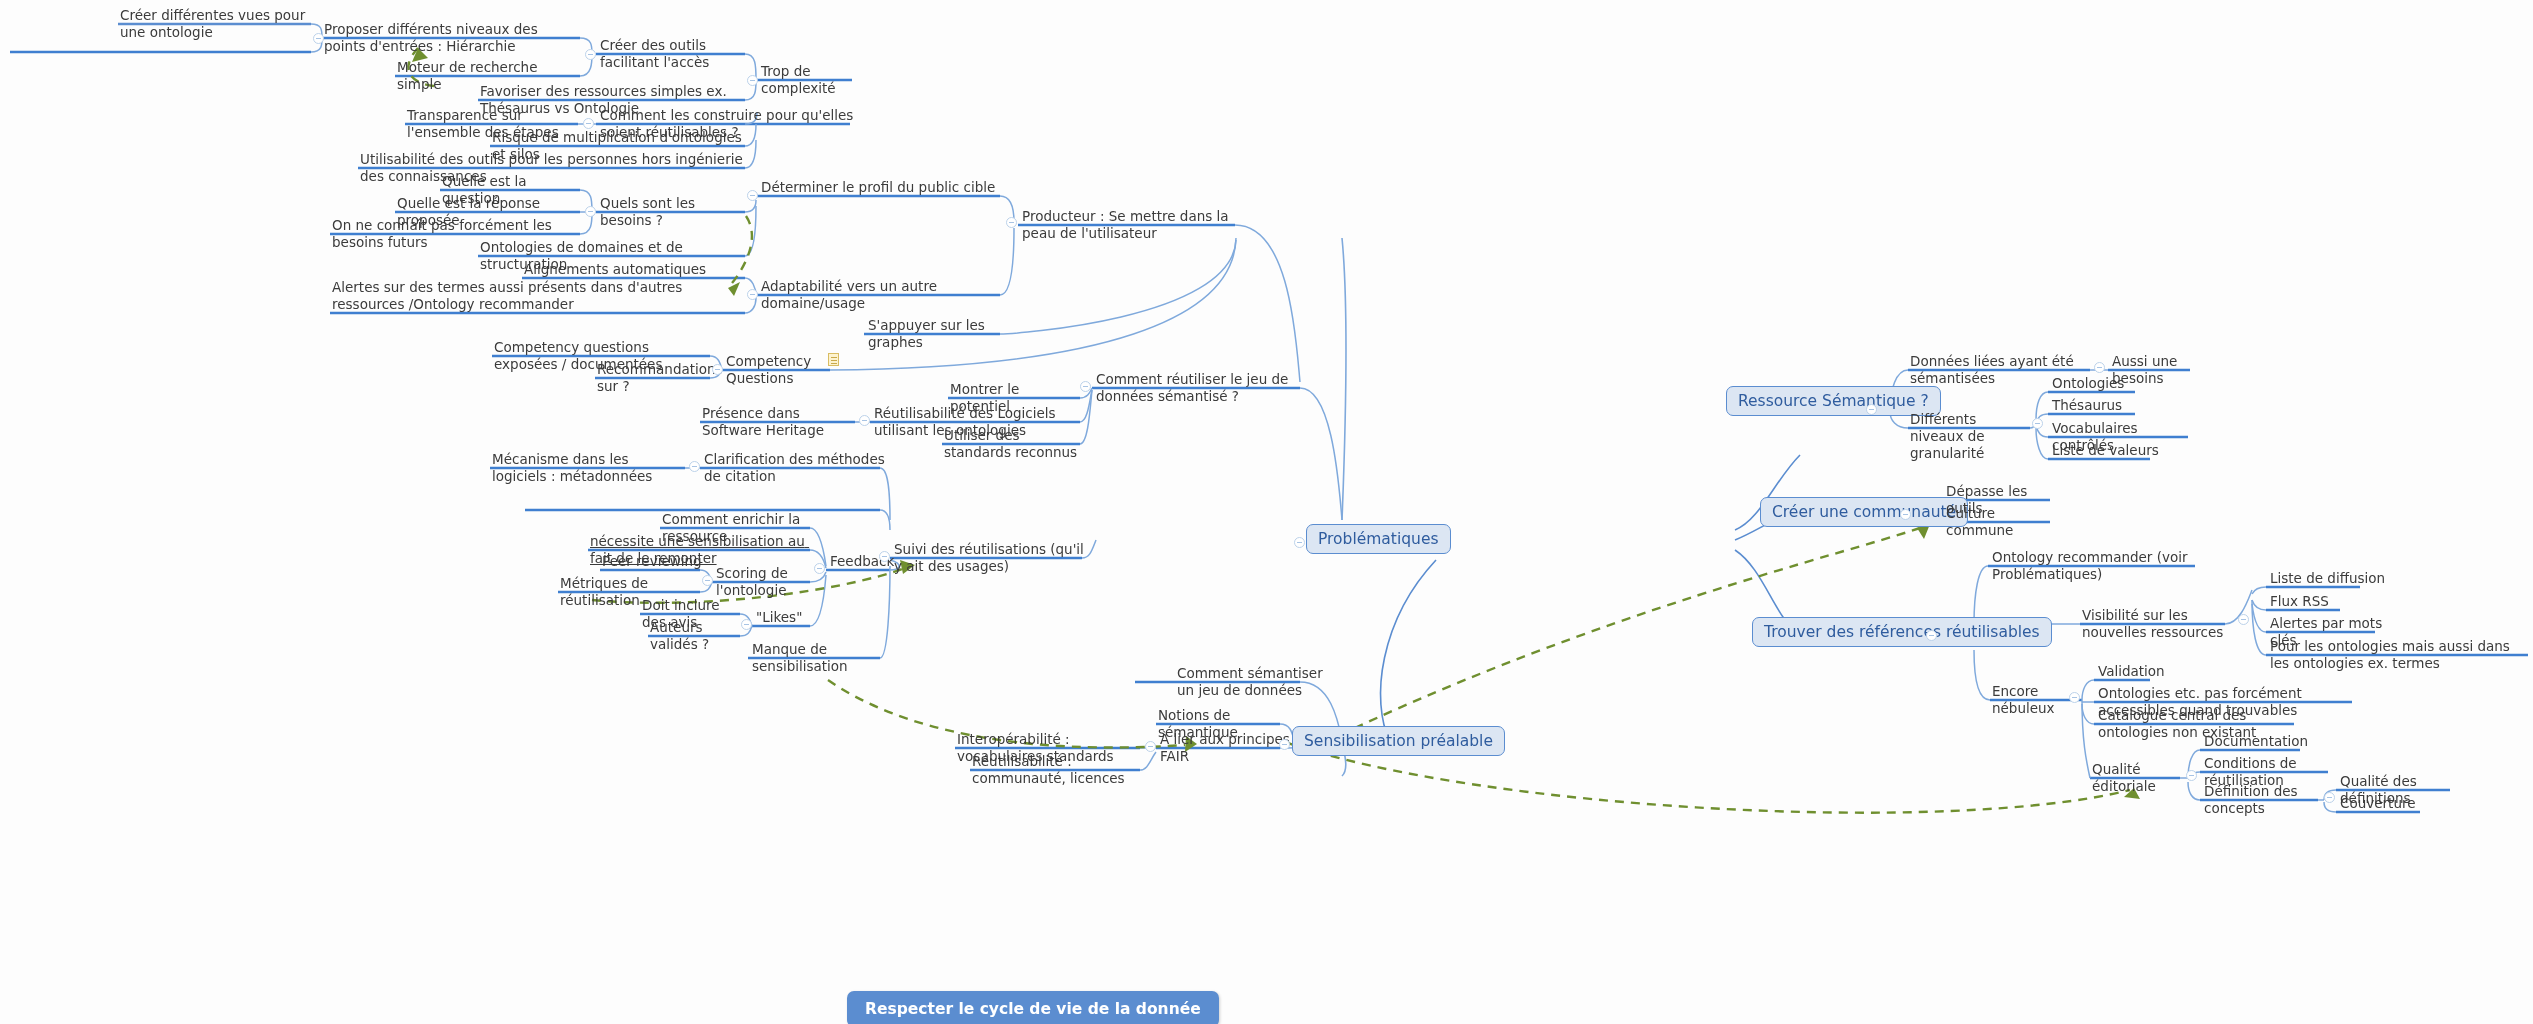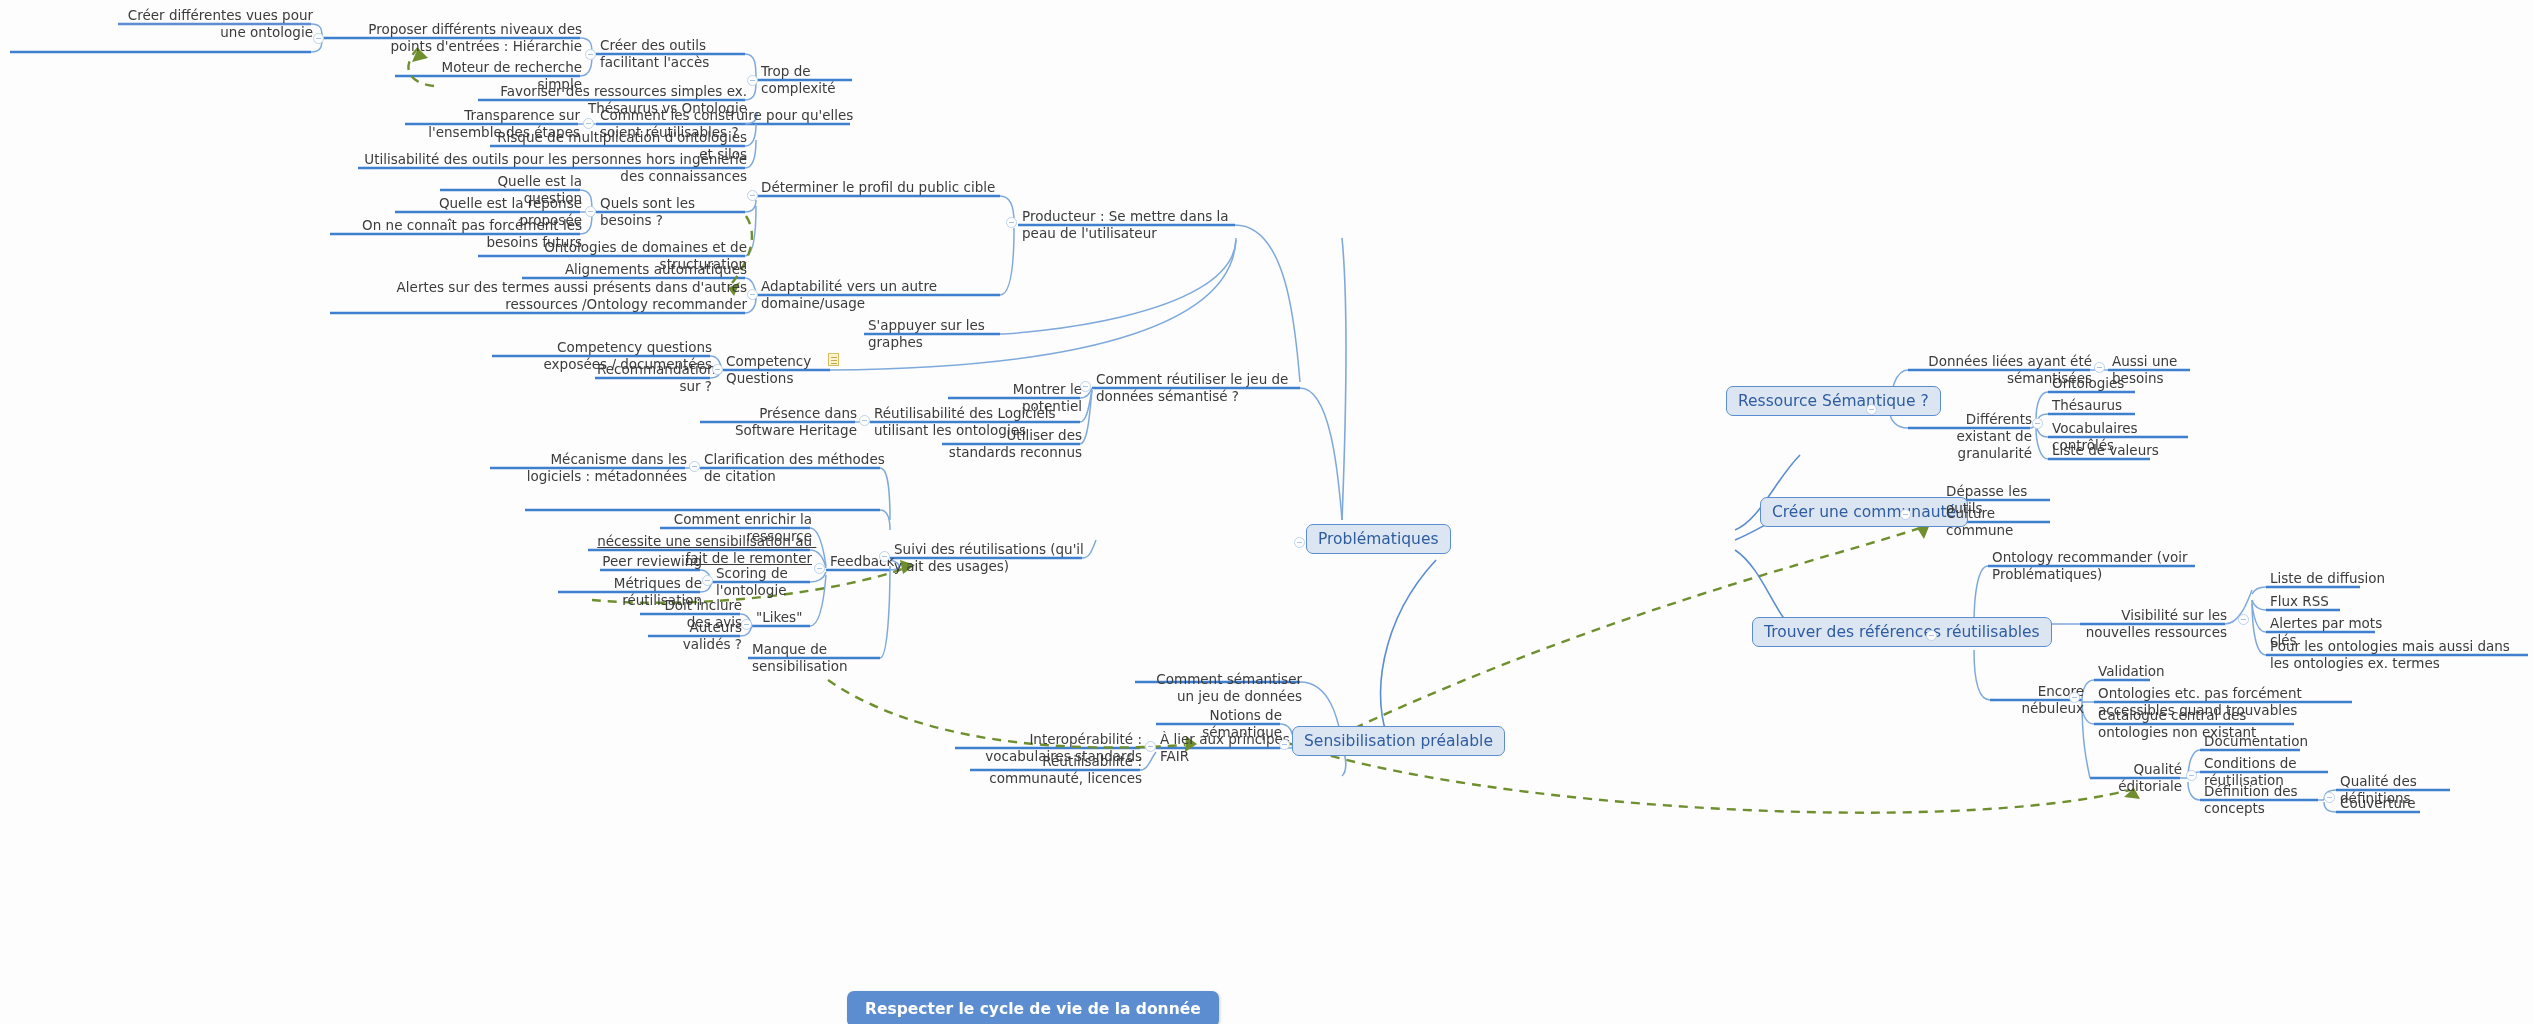--- a/index.html
+++ b/index.html
@@ -4,21 +4,21 @@
 <style>
   html,body{margin:0;padding:0;background:#fdfdfd;}
   body{width:2533px;height:1024px;position:relative;overflow:hidden;
        font-family:"DejaVu Sans","Liberation Sans",sans-serif;}
   #canvas{position:absolute;left:0;top:0;width:2533px;height:1024px;}
   svg#links{position:absolute;left:0;top:0;width:2533px;height:1024px;pointer-events:none;}
 
   
   .tnode{position:absolute;font-size:13.5px;color:#3b3b3b;line-height:1.25;
          white-space:pre-wrap;padding:0 2px 2px 2px;}
-  .tnode.r{text-align:right;}
+  .tnode.r{text-align:left;}
   .tnode.l{text-align:left;}
 
   
 
   
   .box{position:absolute;border:1.6px solid #5b8dd0;border-radius:7px;
        background:#dce6f3;color:#2f5c9e;font-size:15.5px;
        display:flex;align-items:center;justify-content:center;
        padding:5px 11px;white-space:nowrap;box-sizing:border-box;}
 
@@ -294,30 +294,30 @@
 <div class="tnode r" style="left:588px;top:533px;width:222px;text-decoration:underline;">nécessite une sensibilisation au fait de le remonter</div>
 <div class="tnode r" style="left:600px;top:553px;width:100px;">Peer reviewing</div>
 <div class="tnode l" style="left:714px;top:565px;width:130px;">Scoring de l'ontologie</div>
 <div class="tnode l" style="left:828px;top:553px;width:70px;">Feedback</div>
 <div class="tnode r" style="left:558px;top:575px;width:142px;">Métriques de réutilisation</div>
 <div class="tnode l" style="left:892px;top:541px;width:200px;">Suivi des réutilisations (qu'il y ait des usages)</div>
 <div class="tnode r" style="left:640px;top:597px;width:100px;">Doit inclure des avis</div>
 <div class="tnode l" style="left:754px;top:609px;width:60px;">"Likes"</div>
 <div class="tnode r" style="left:648px;top:619px;width:92px;">Auteurs validés ?</div>
 <div class="tnode l" style="left:750px;top:641px;width:150px;">Manque de sensibilisation</div>
-<div class="tnode r" style="left:1135px;top:665px;width:165px;margin-top:6px;">Comment sémantiser un jeu de données</div>
+<div class="tnode r" style="left:1175px;top:665px;width:165px;">Comment sémantiser un jeu de données</div>
 <div class="tnode r" style="left:1156px;top:707px;width:124px;">Notions de sémantique</div>
 <div class="tnode r" style="left:955px;top:731px;width:185px;">Interopérabilité : vocabulaires standards</div>
 <div class="tnode l" style="left:1158px;top:731px;width:130px;">À lier aux principes FAIR</div>
 <div class="tnode r" style="left:970px;top:753px;width:170px;">Réutilisabilité : communauté, licences</div>
 
 <div class="tnode r" style="left:1908px;top:353px;width:182px;">Données liées ayant été sémantisées</div>
 <div class="tnode l" style="left:2110px;top:353px;width:120px;">Aussi une besoins</div>
 <div class="tnode l" style="left:2050px;top:375px;width:120px;">Ontologies</div>
-<div class="tnode r" style="left:1908px;top:411px;width:122px;">Différents existant de granularité</div>
+<div class="tnode r" style="left:1908px;top:411px;width:122px;">Différents niveaux de granularité</div>
 <div class="tnode l" style="left:2050px;top:397px;width:120px;">Thésaurus</div>
 <div class="tnode l" style="left:2050px;top:420px;width:150px;">Vocabulaires contrôlés</div>
 <div class="tnode l" style="left:2050px;top:442px;width:120px;">Liste de valeurs</div>
 <div class="tnode l" style="left:1944px;top:483px;width:120px;">Dépasse les outils</div>
 <div class="tnode l" style="left:1944px;top:505px;width:120px;">Culture commune</div>
 <div class="tnode l" style="left:1990px;top:549px;width:215px;">Ontology recommander (voir Problématiques)</div>
 <div class="tnode l" style="left:2268px;top:570px;width:130px;">Liste de diffusion</div>
 <div class="tnode r" style="left:2080px;top:607px;width:145px;">Visibilité sur les nouvelles ressources</div>
 <div class="tnode l" style="left:2268px;top:593px;width:100px;">Flux RSS</div>
 <div class="tnode l" style="left:2268px;top:615px;width:130px;">Alertes par mots clés</div>

